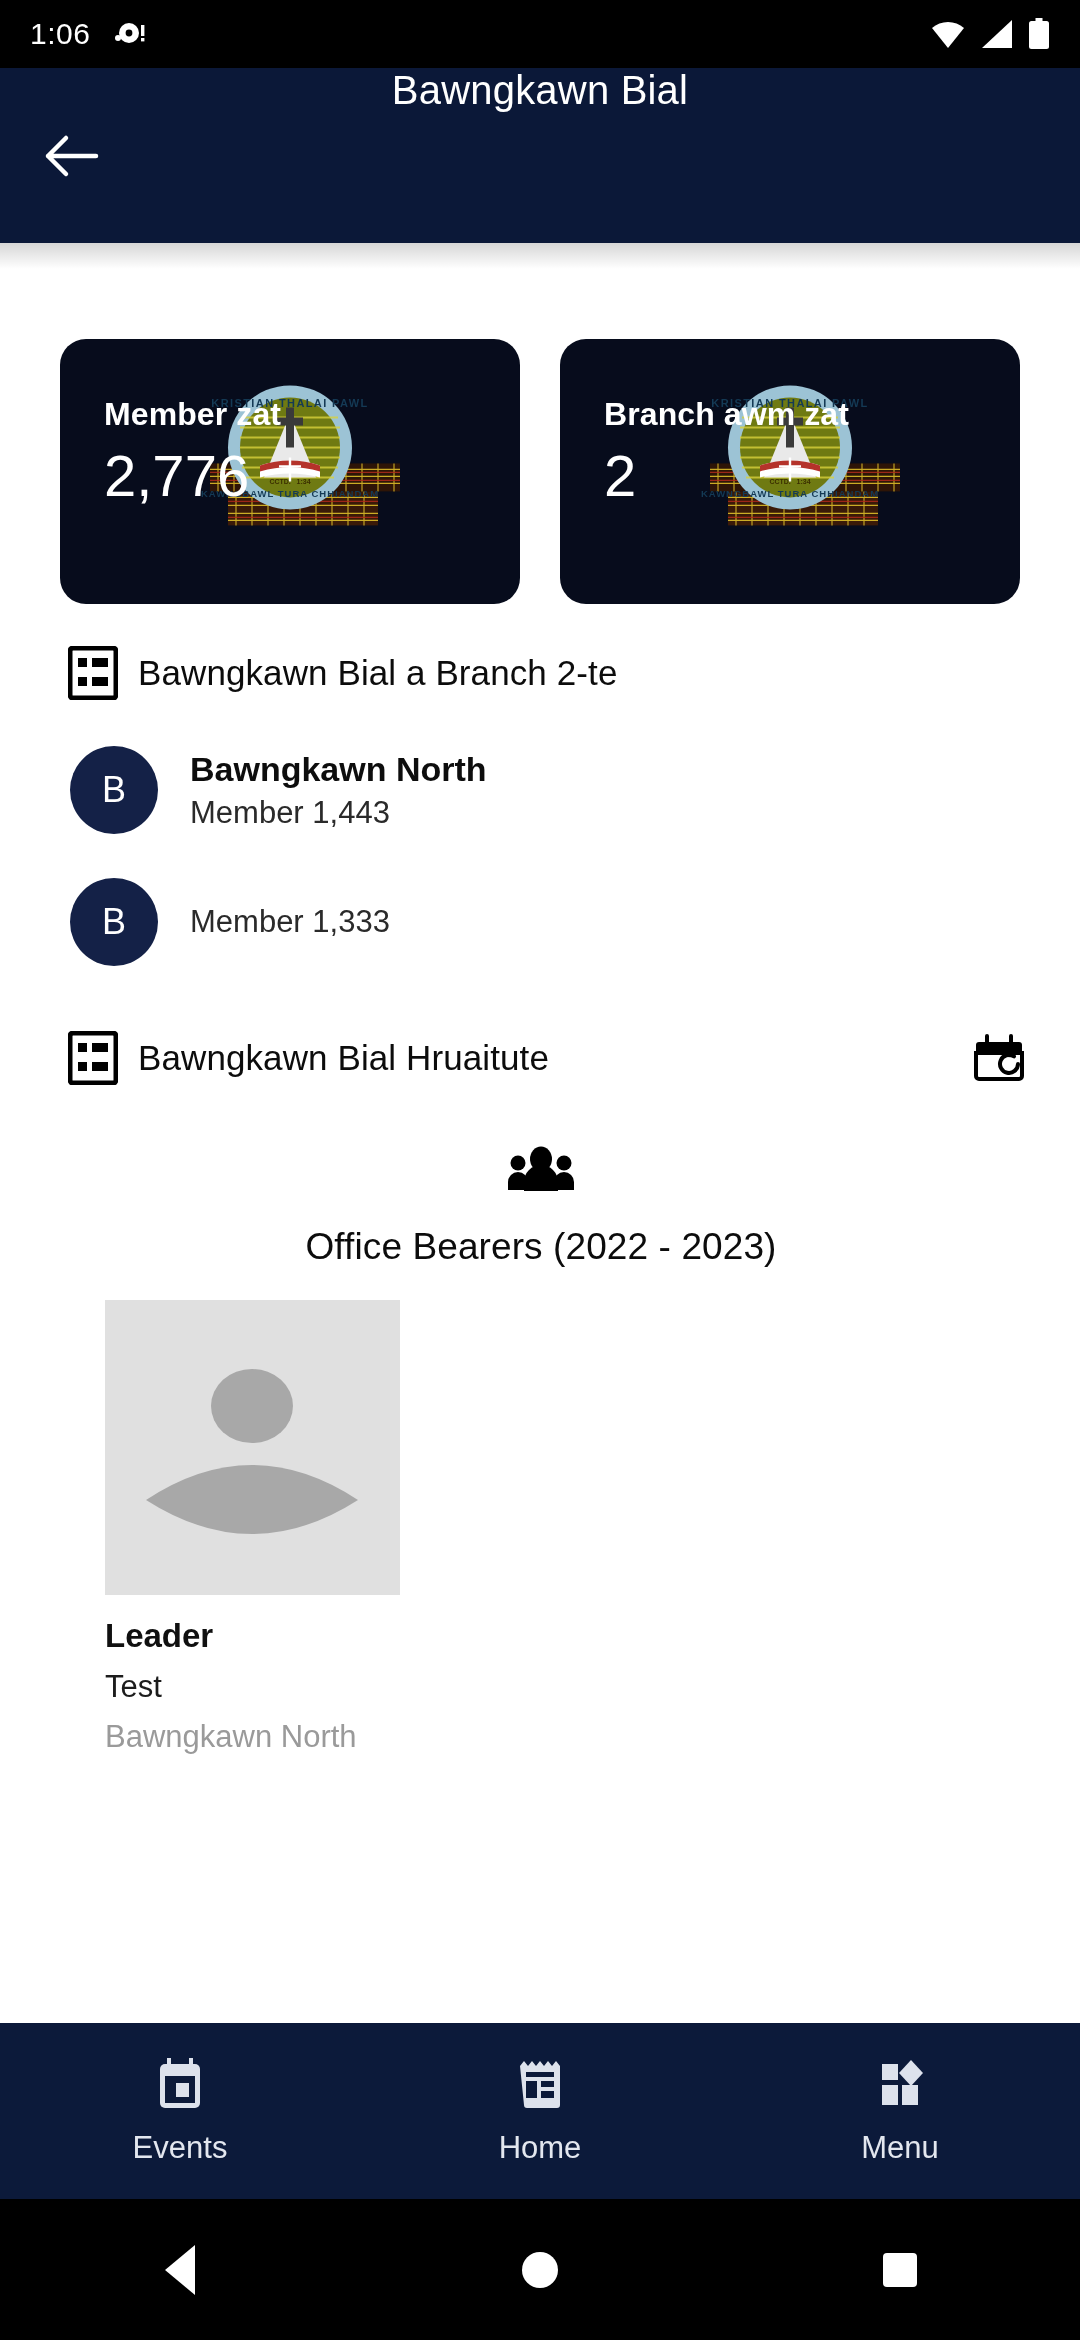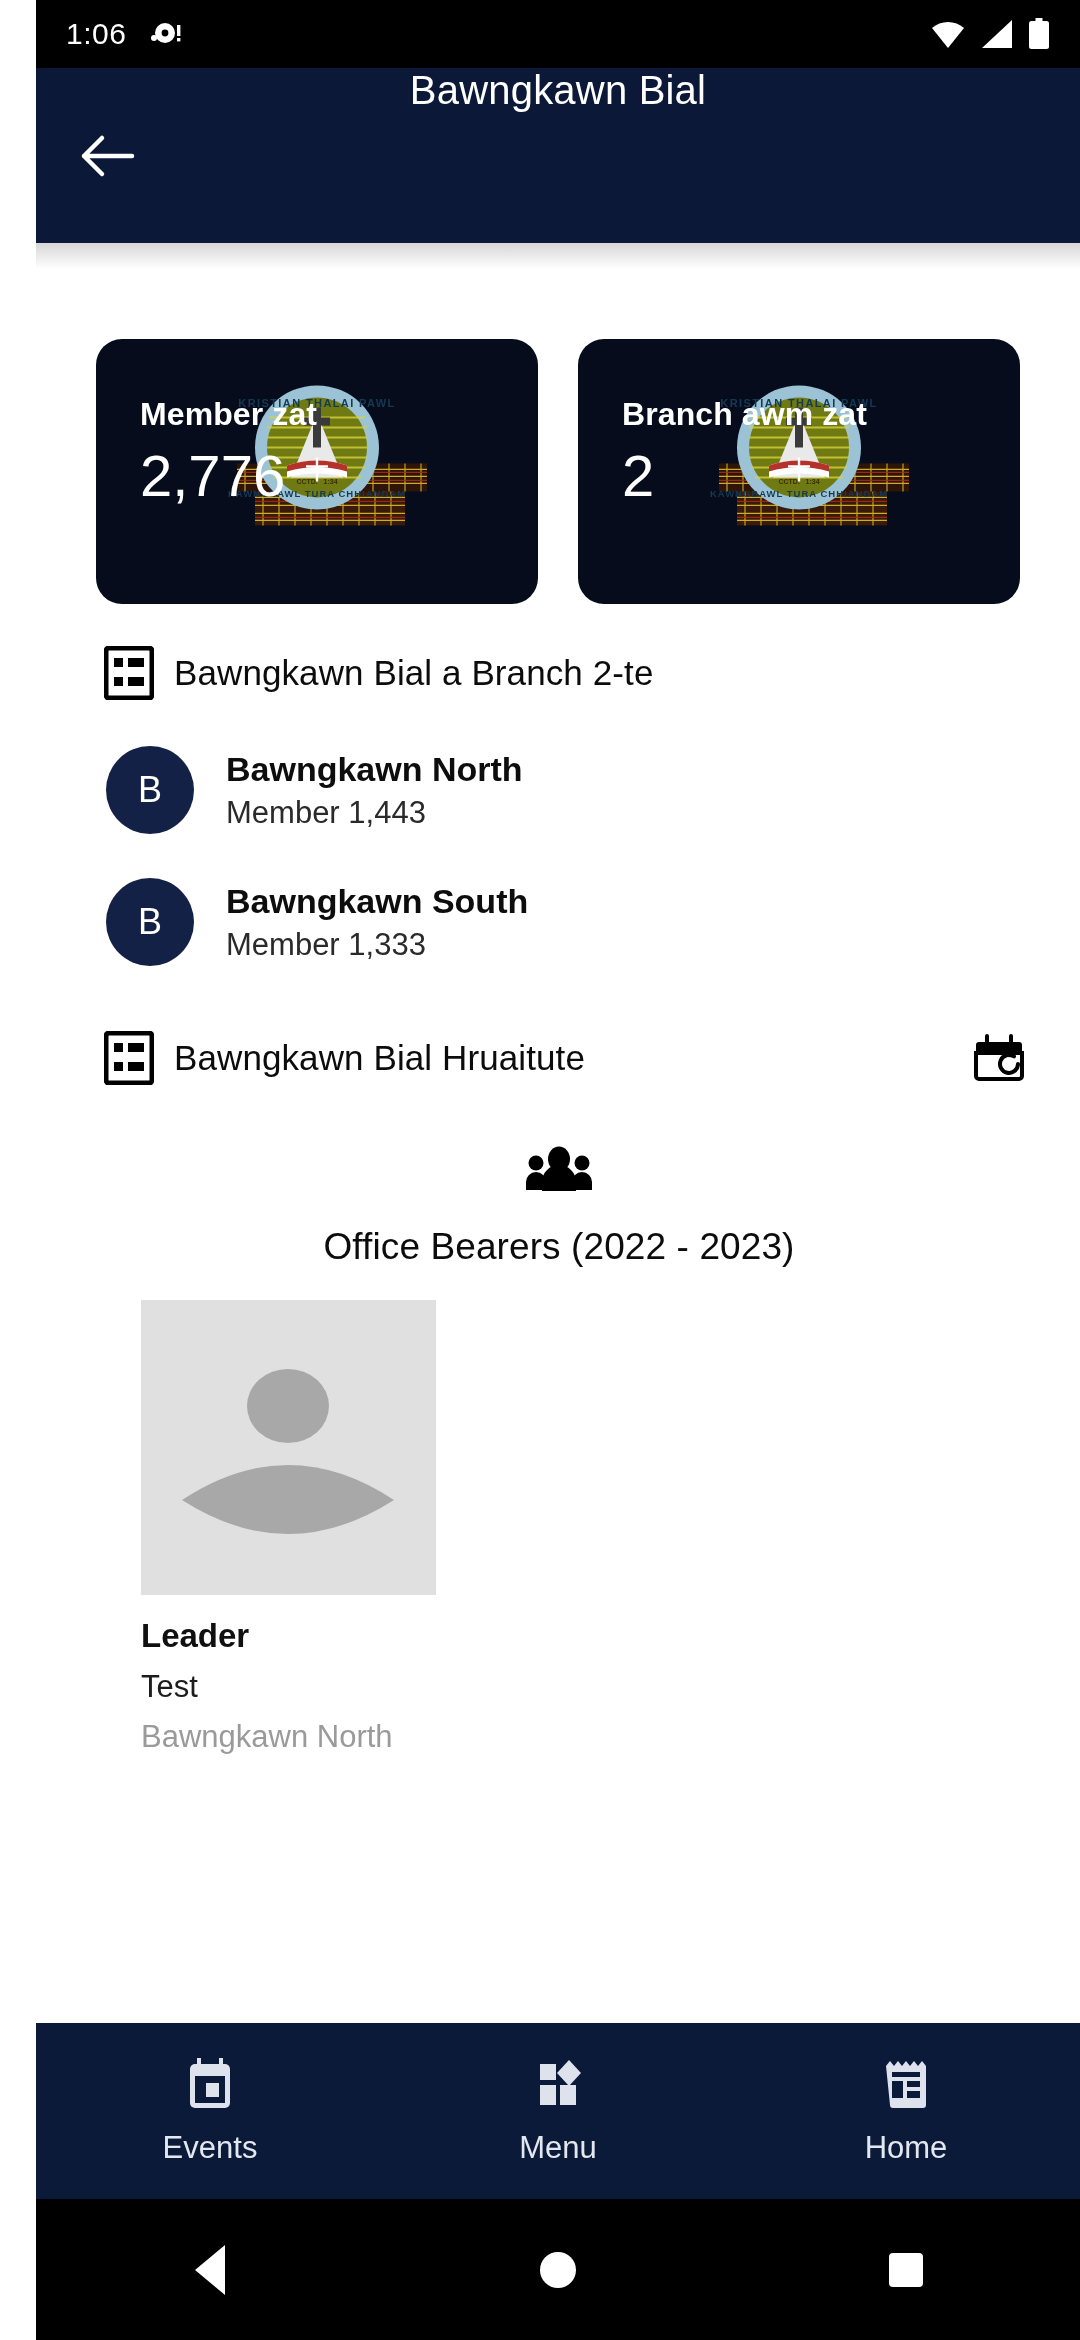--- a/index.html
+++ b/index.html
@@ -7,21 +7,21 @@
   html, body {
     width:1080px; height:2340px;
     background:#ffffff;
     font-family:"Liberation Sans", sans-serif;
     overflow:hidden;
   }
   .device {
     position:relative;
     width:1080px; height:2340px;
     background:#ffffff;
-    display:flex; flex-direction:column;padding-left:36px;
+    display:flex; flex-direction:column;
   }
 
   
   .statusbar {
     height:68px; background:#000000; flex:0 0 68px;
     display:flex; align-items:center;
     padding:0 30px; color:#ffffff;
   }
   .status-clock {
     font-size:30px; letter-spacing:0.5px; font-weight:400;
@@ -305,21 +305,20 @@
         <div class="branch-texts">
           <span class="branch-name">Bawngkawn North</span>
           <span class="branch-members">Member 1,443</span>
         </div>
       </div>
       <div class="branch-item">
         <div class="branch-avatar">
           <span>B</span>
         </div>
         <div class="branch-texts">
-          <span class="branch-name">Bawngkawn South</span>
           <span class="branch-members">Member 1,333</span>
         </div>
       </div>
     </div>
 
     <div class="section-head with-action">
       <svg width="50" height="54" viewBox="0 0 50 54">
         <rect x="2" y="2" width="46" height="50" rx="3" fill="none" stroke="#000000" stroke-width="5"></rect>
         <rect x="10" y="12" width="9" height="9" fill="#000000"></rect>
         <rect x="10" y="31" width="9" height="9" fill="#000000"></rect>
@@ -374,37 +373,37 @@
         <rect x="14" y="2" width="4" height="9" fill="#DDE2EC"></rect>
         <rect x="36" y="2" width="4" height="9" fill="#DDE2EC"></rect>
         <rect x="7" y="8" width="40" height="44" rx="5" fill="#DDE2EC"></rect>
         <rect x="12" y="20" width="30" height="27" fill="#0C1A3A"></rect>
         <rect x="23" y="27" width="13" height="14" fill="#DDE2EC"></rect>
       </svg>
       <span class="nav-label">Events</span>
     </div>
     <div class="nav-item">
       <svg width="54" height="54" viewBox="0 0 54 54">
-        <rect x="9" y="8" width="16" height="16" fill="#DDE2EC"></rect>
-        <path d="M38 4 L50 17 L38 30 L26 17 Z" fill="#DDE2EC"></path>
-        <rect x="9" y="29" width="16" height="20" fill="#DDE2EC"></rect>
-        <rect x="29" y="29" width="16" height="20" fill="#DDE2EC"></rect>
-      </svg>
-      <span class="nav-label">Menu</span>
-    </div>
-    <div class="nav-item">
-      <svg width="54" height="54" viewBox="0 0 54 54">
         <path d="M7 10 l4 -5 l4 5 l4 -5 l4 5 l4 -5 l4 5 l4 -5 l4 5 l4 -5 l4 5 v39 a3 3 0 0 1 -3 3 h-30 a3 3 0 0 1 -3 -3 z" fill="#DDE2EC"></path>
         <rect x="13" y="16" width="28" height="5" fill="#0C1A3A"></rect>
         <rect x="13" y="25" width="11" height="17" fill="#0C1A3A"></rect>
         <rect x="28" y="25" width="13" height="6" fill="#0C1A3A"></rect>
         <rect x="28" y="35" width="13" height="7" fill="#0C1A3A"></rect>
       </svg>
       <span class="nav-label">Home</span>
     </div>
+    <div class="nav-item">
+      <svg width="54" height="54" viewBox="0 0 54 54">
+        <rect x="9" y="8" width="16" height="16" fill="#DDE2EC"></rect>
+        <path d="M38 4 L50 17 L38 30 L26 17 Z" fill="#DDE2EC"></path>
+        <rect x="9" y="29" width="16" height="20" fill="#DDE2EC"></rect>
+        <rect x="29" y="29" width="16" height="20" fill="#DDE2EC"></rect>
+      </svg>
+      <span class="nav-label">Menu</span>
+    </div>
   </div>
 
   <div class="androidnav">
     <div class="anav-item">
       <div class="anav-back"></div>
     </div>
     <div class="anav-item">
       <div class="anav-home"></div>
     </div>
     <div class="anav-item">

